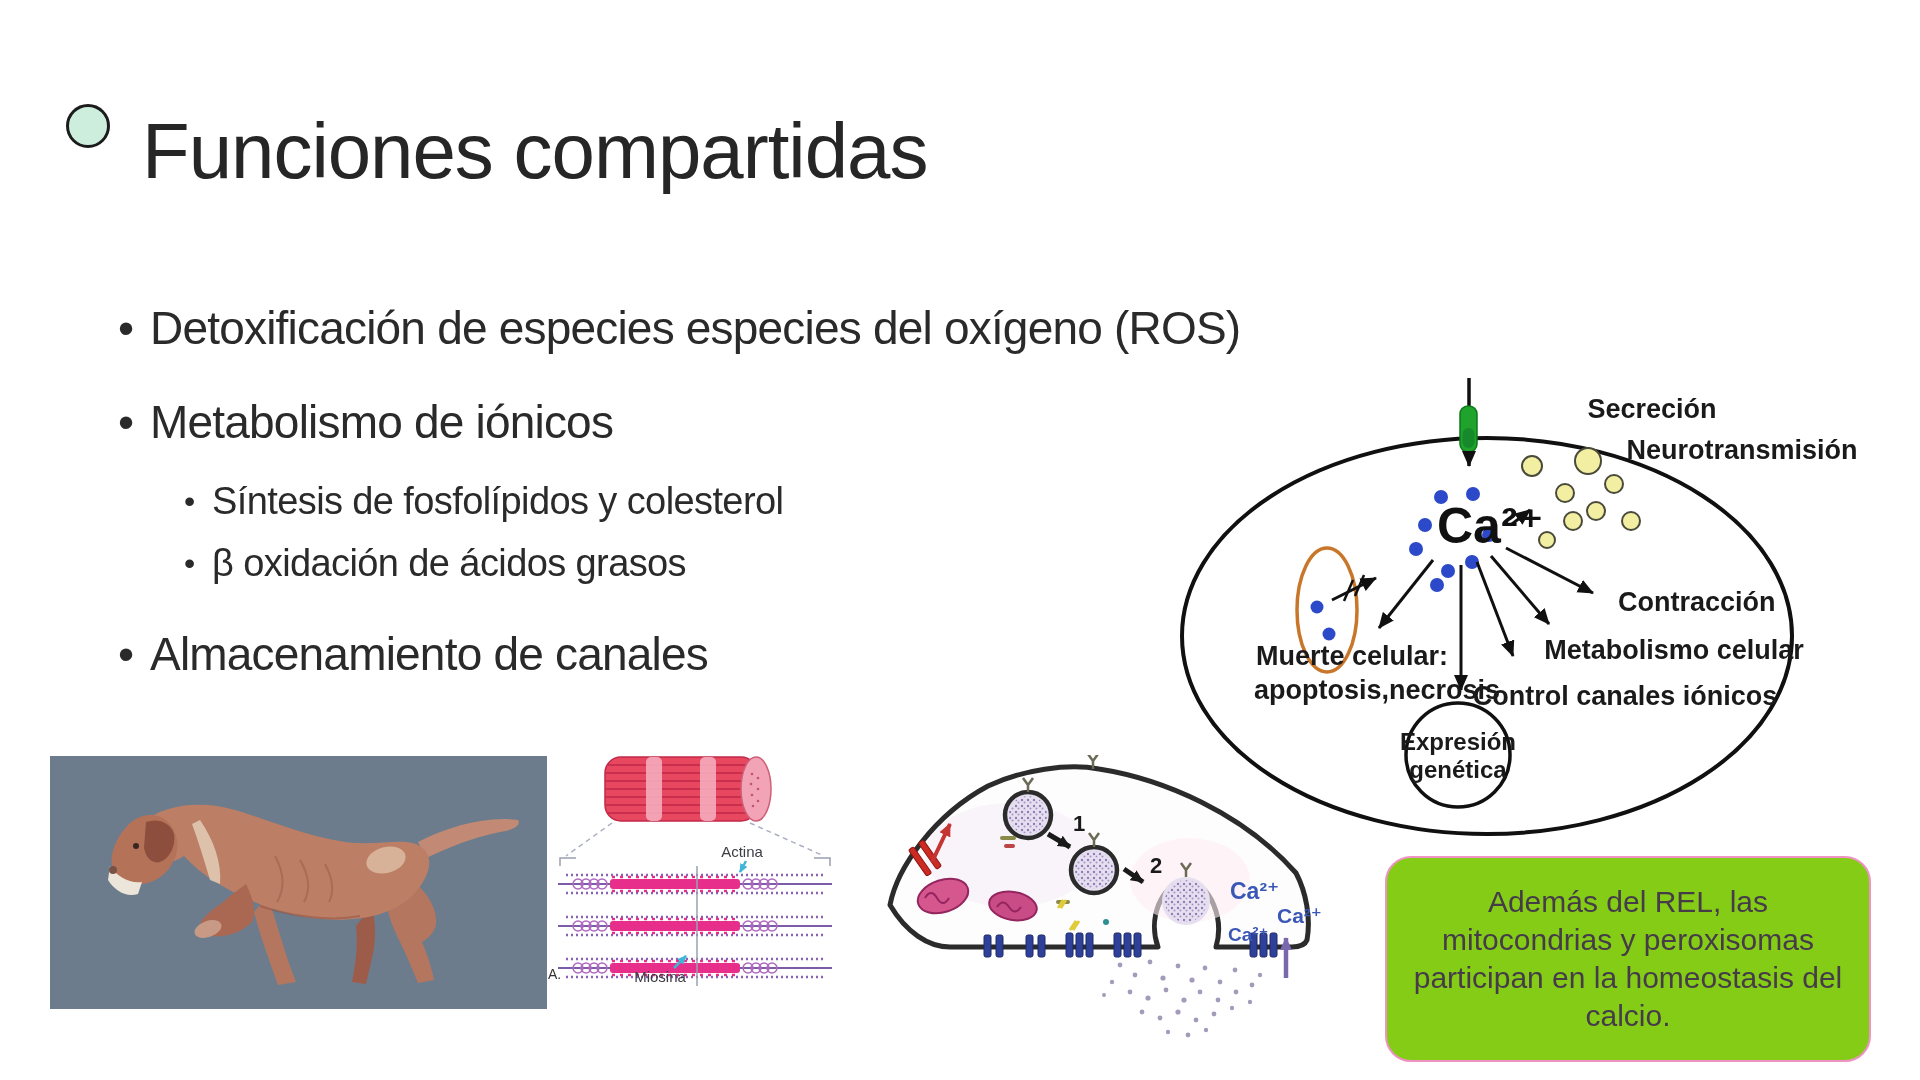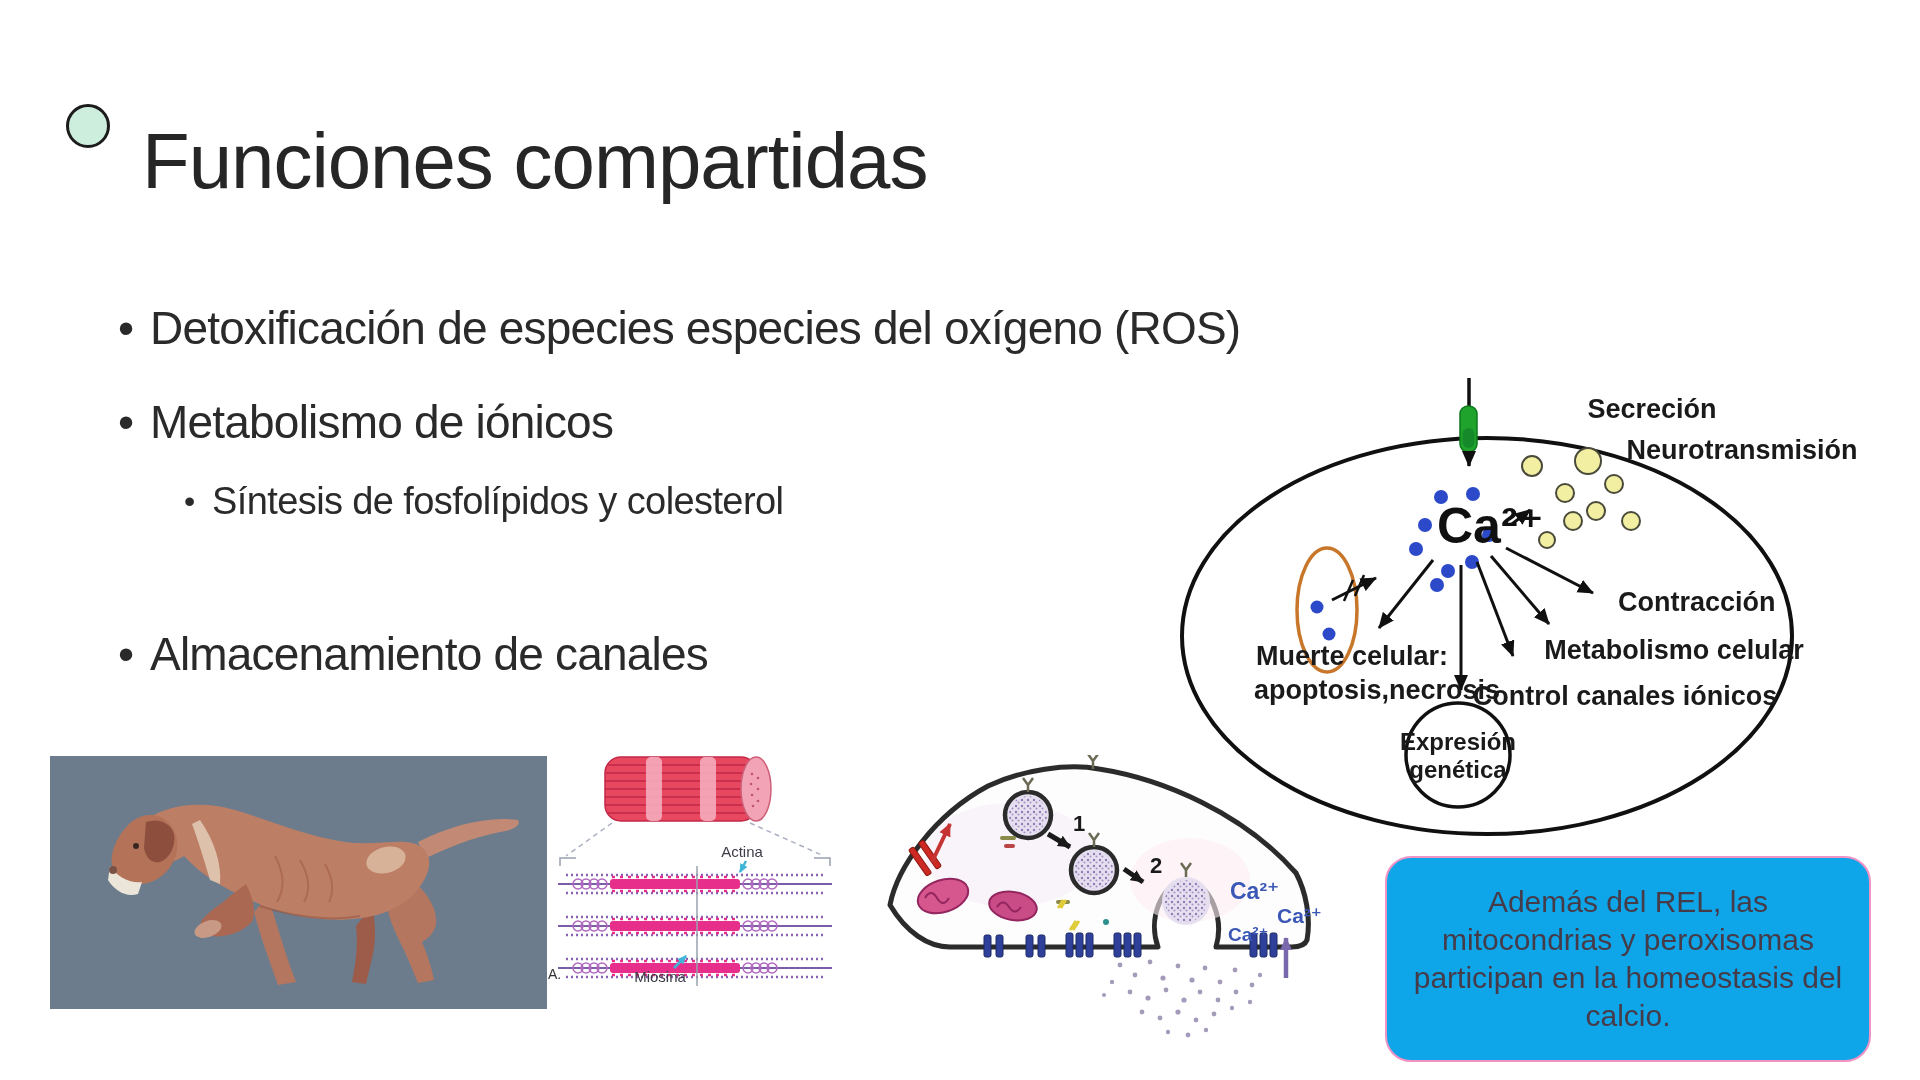--- a/index.html
+++ b/index.html
@@ -1,44 +1,45 @@
 <!DOCTYPE html>
 <html><head>
 <meta charset="utf-8">
 <style>
   html,body{margin:0;padding:0;background:#ffffff;}
   .slide{position:relative;width:1920px;height:1080px;background:#ffffff;overflow:hidden;
          font-family:"Liberation Sans","DejaVu Sans",sans-serif;color:#2a2a2a;}
   .title-dot{position:absolute;left:66px;top:104px;width:44px;height:44px;border-radius:50%;
              background:#cdeedd;border:3px solid #1c1c1c;box-sizing:border-box;}
-  .page-title{position:absolute;left:142px;top:118px;font-size:78px;line-height:86px;
+  .page-title{position:absolute;left:142px;top:108px;font-size:78px;line-height:86px;
               font-weight:400;color:#262626;letter-spacing:-1px;white-space:nowrap;}
   .bullet{position:absolute;white-space:nowrap;color:#2a2a2a;}
   .lvl1{font-size:46px;line-height:52px;letter-spacing:-0.8px;}
   .lvl2{font-size:38px;line-height:46px;letter-spacing:-0.6px;}
   .lvl1::before{content:"•";position:absolute;left:-32px;}
   .lvl2::before{content:"•";position:absolute;left:-28px;font-size:32px;}
   .fig{position:absolute;}
   .note-box{position:absolute;left:1385px;top:856px;width:486px;height:206px;box-sizing:border-box;
-            background:#0ea5e9;border:2px solid #ef93c4;border-radius:26px;
+            background:#84cc16;border:2px solid #ef93c4;border-radius:26px;
             display:flex;align-items:center;justify-content:center;text-align:center;
             padding:0 26px;font-size:30px;line-height:38px;color:#463c49;}
   svg text{font-family:"Liberation Sans","DejaVu Sans",sans-serif;}
 </style>
 </head>
 <body>
 
 <div class="slide">
 
   <div class="title-dot"></div>
   <div class="page-title">Funciones compartidas</div>
 
   <div class="bullet lvl1" style="left:150px;top:302px;">Detoxificación de especies especies del oxígeno (ROS)</div>
   <div class="bullet lvl1" style="left:150px;top:396px;">Metabolismo de iónicos</div>
   <div class="bullet lvl2" style="left:212px;top:478px;">Síntesis de fosfolípidos y colesterol</div>
+  <div class="bullet lvl2" style="left:212px;top:540px;">β oxidación de ácidos grasos</div>
   <div class="bullet lvl1" style="left:150px;top:628px;">Almacenamiento de canales</div>
 
   <svg class="fig" style="left:1150px;top:370px;" width="770" height="510" viewBox="1150 370 770 510">
     <defs>
       <marker id="ahB" markerUnits="userSpaceOnUse" markerWidth="17" markerHeight="15" refX="15" refY="7" orient="auto">
         <path d="M0,0 L16,7 L0,14 Z" fill="#101010"></path>
       </marker>
     </defs>
     <ellipse cx="1487" cy="636" rx="305" ry="198" fill="#ffffff" stroke="#101010" stroke-width="4"></ellipse>
     <line x1="1469" y1="378" x2="1469" y2="406" stroke="#101010" stroke-width="3.5"></line>

